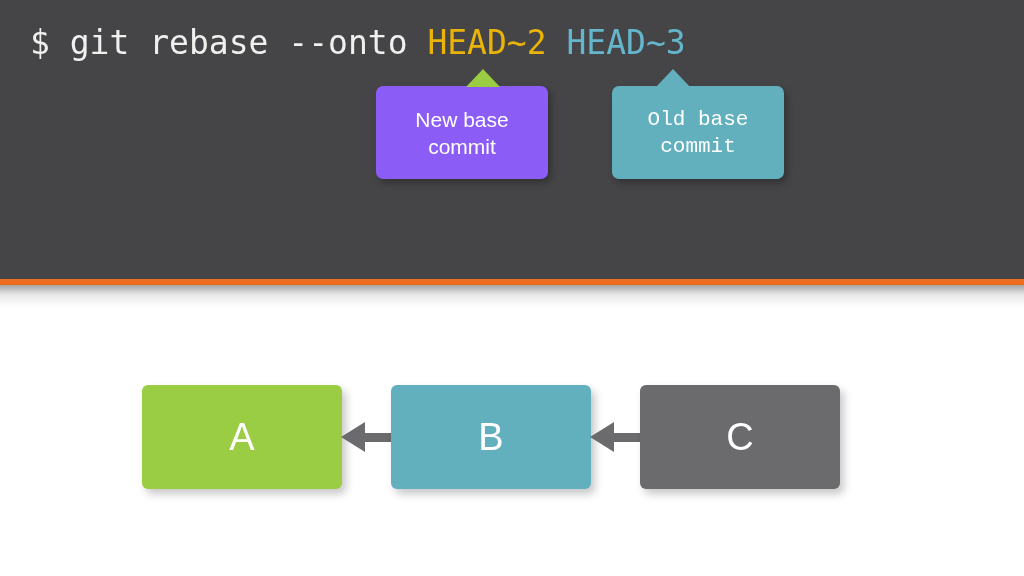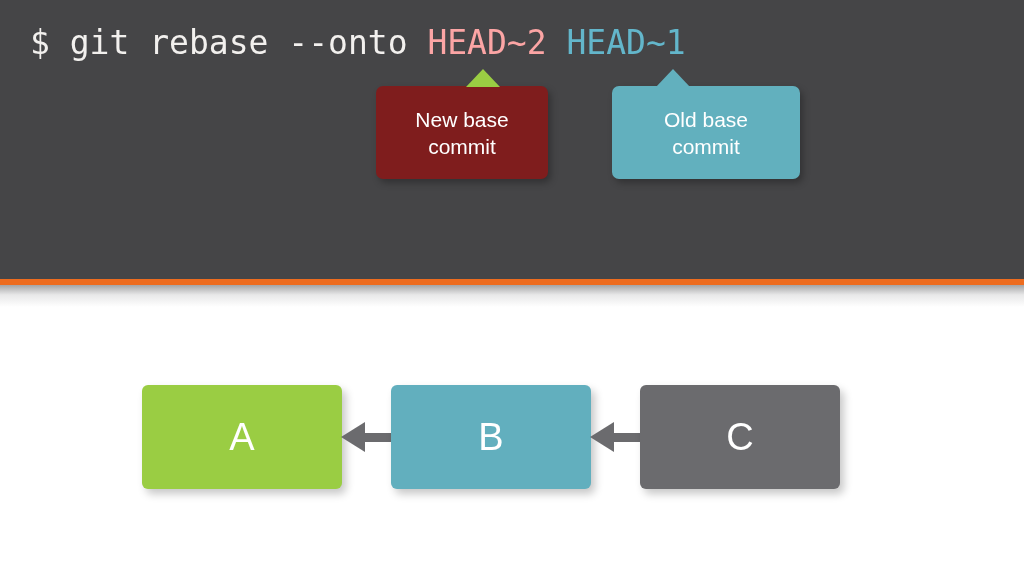--- a/index.html
+++ b/index.html
@@ -14,21 +14,21 @@
     position:absolute;left:0;top:0;width:1024px;height:279px;
     background:#454547;
   }
   .cmdline{
     position:absolute;left:30px;top:20px;
     font-family:"DejaVu Sans Mono","Liberation Mono",monospace;
     font-size:33px;line-height:46px;white-space:pre;
     letter-spacing:0px;
   }
   .tok-plain{color:#f2f0ee;}
-  .tok-green{color:#fca5a5;}
+  .tok-green{color:#eab308;}
   .tok-teal{color:#63B6CB;}
 
   .orange-strip{
     position:absolute;left:0;top:279px;width:1024px;height:6px;
     background:#ED6C1F;
   }
   .shadow-fade{
     position:absolute;left:0;top:285px;width:1024px;height:22px;
     background:linear-gradient(to bottom,rgba(90,90,92,0.55) 0%,rgba(150,150,152,0.22) 45%,rgba(255,255,255,0) 100%);
   }
@@ -45,26 +45,27 @@
     display:flex;align-items:center;justify-content:center;
   }
   .callout .ctext{display:block;padding:0 8px;}
   .callout .tail{
     position:absolute;top:-17px;width:0;height:0;
     border-left:17px solid transparent;
     border-right:17px solid transparent;
   }
   .callout-new{
     left:376px;top:86px;width:172px;height:93px;
-    background:#7f1d1d;
+    background:#8b5cf6;
   }
   .callout-new .tail{left:90px;border-bottom:18px solid #9ACD43;}
   .callout-old{
-    left:612px;top:86px;width:188px;height:93px;
+    left:612px;top:86px;width:172px;height:93px;
     background:#62B0BE;
+    font-family:Liberation Mono, monospace;
   }
   .callout-old .tail{left:44px;border-bottom:18px solid #62B0BE;}
 
   
   .graph{position:absolute;left:0;top:307px;width:1024px;height:269px;background:#ffffff;}
 
   .commit{
     position:absolute;
     border-radius:6px;
     box-shadow:4px 5px 9px rgba(0,0,0,0.22);
@@ -99,21 +100,21 @@
     box-shadow:4px 5px 8px rgba(0,0,0,0.25);
     z-index:5;
   }
 </style>
 </head>
 <body>
 
 <div id="stage">
 
   <div class="terminal">
-    <div class="cmdline"><span class="tok-plain">$ </span><span class="tok-plain">git rebase --onto </span><span class="tok-green">HEAD~2</span><span class="tok-plain"> </span><span class="tok-teal">HEAD~1</span></div>
+    <div class="cmdline"><span class="tok-plain">$ </span><span class="tok-plain">git rebase --onto </span><span class="tok-green">HEAD~2</span><span class="tok-plain"> </span><span class="tok-teal">HEAD~3</span></div>
 
     <div class="callout callout-new">
       <span class="tail"></span>
       <span class="ctext"><span>New base</span><br><span>commit</span></span>
     </div>
 
     <div class="callout callout-old">
       <span class="tail"></span>
       <span class="ctext"><span>Old base</span><br><span>commit</span></span>
     </div>

